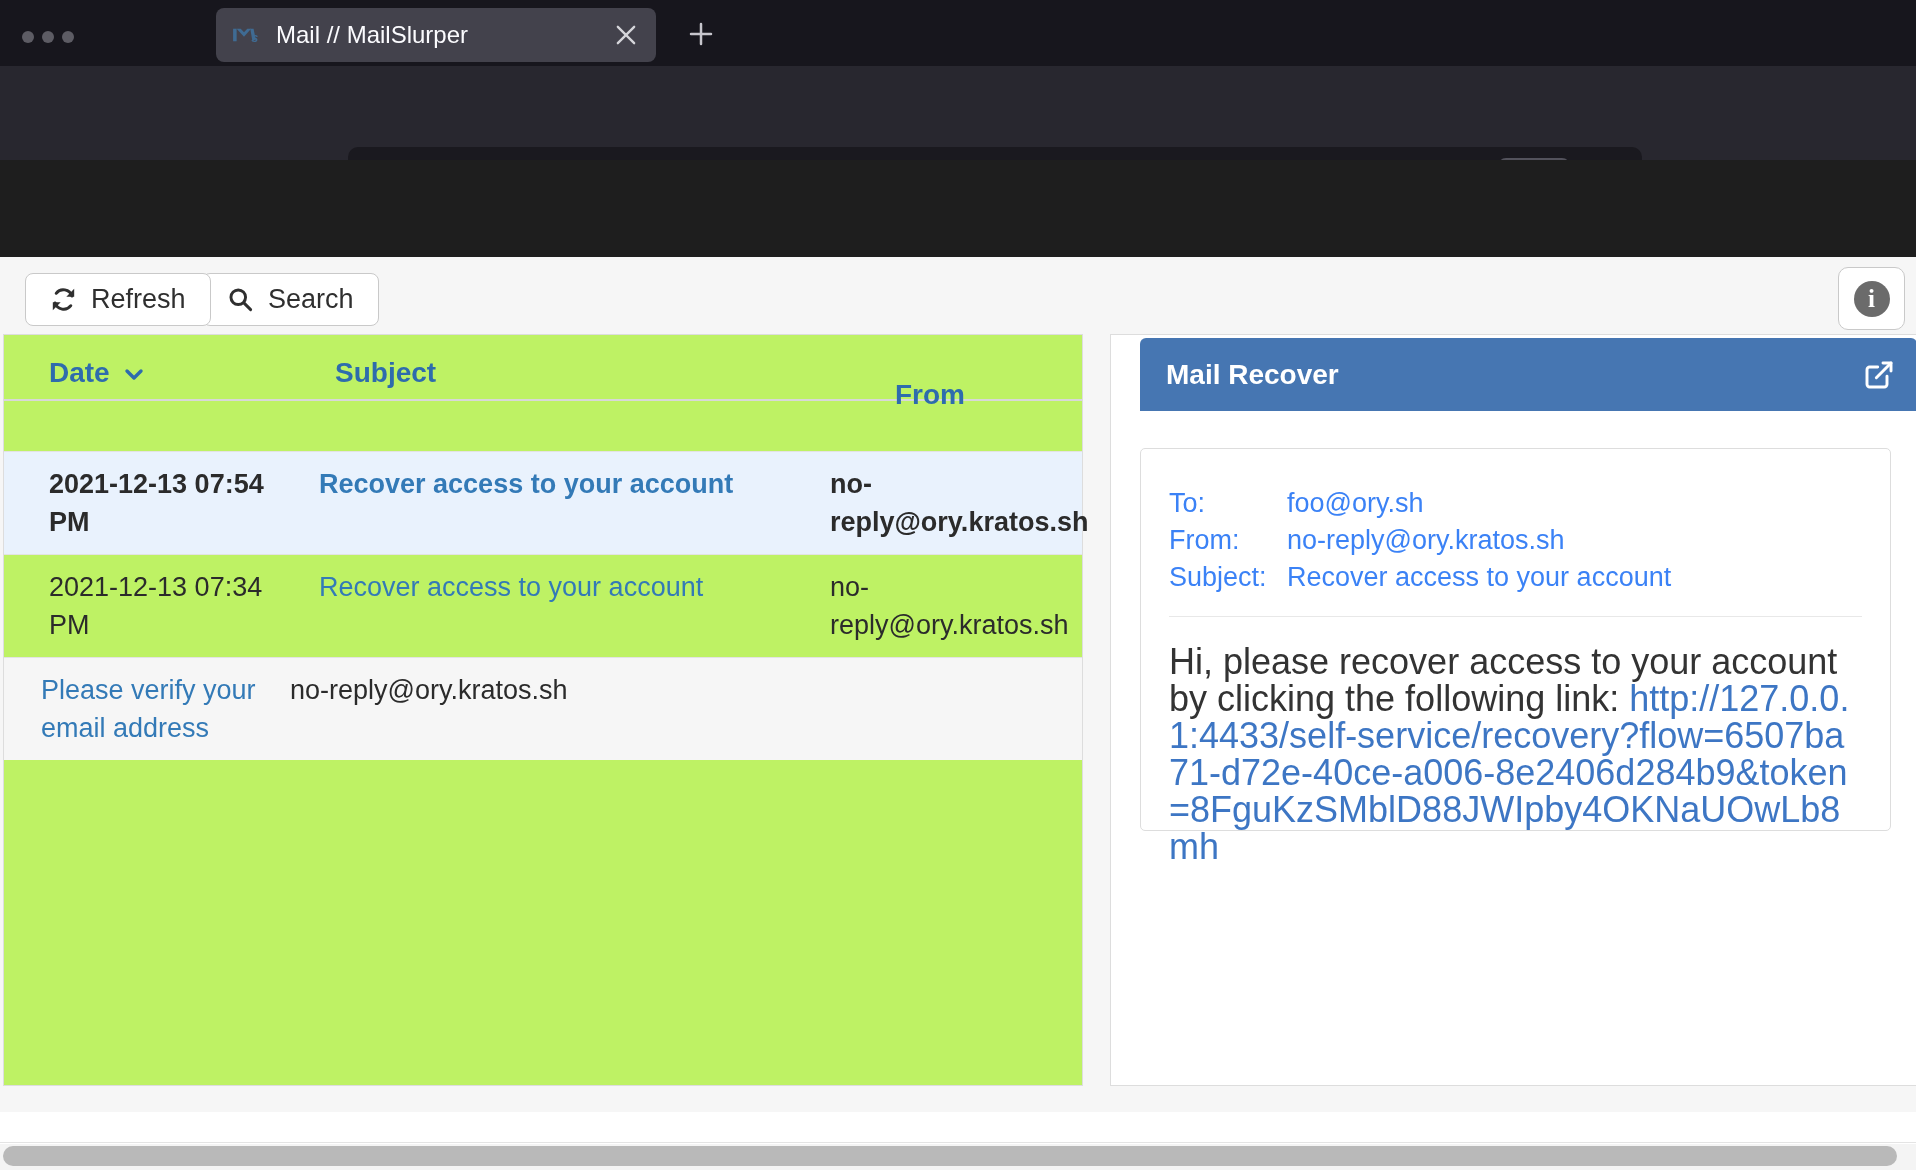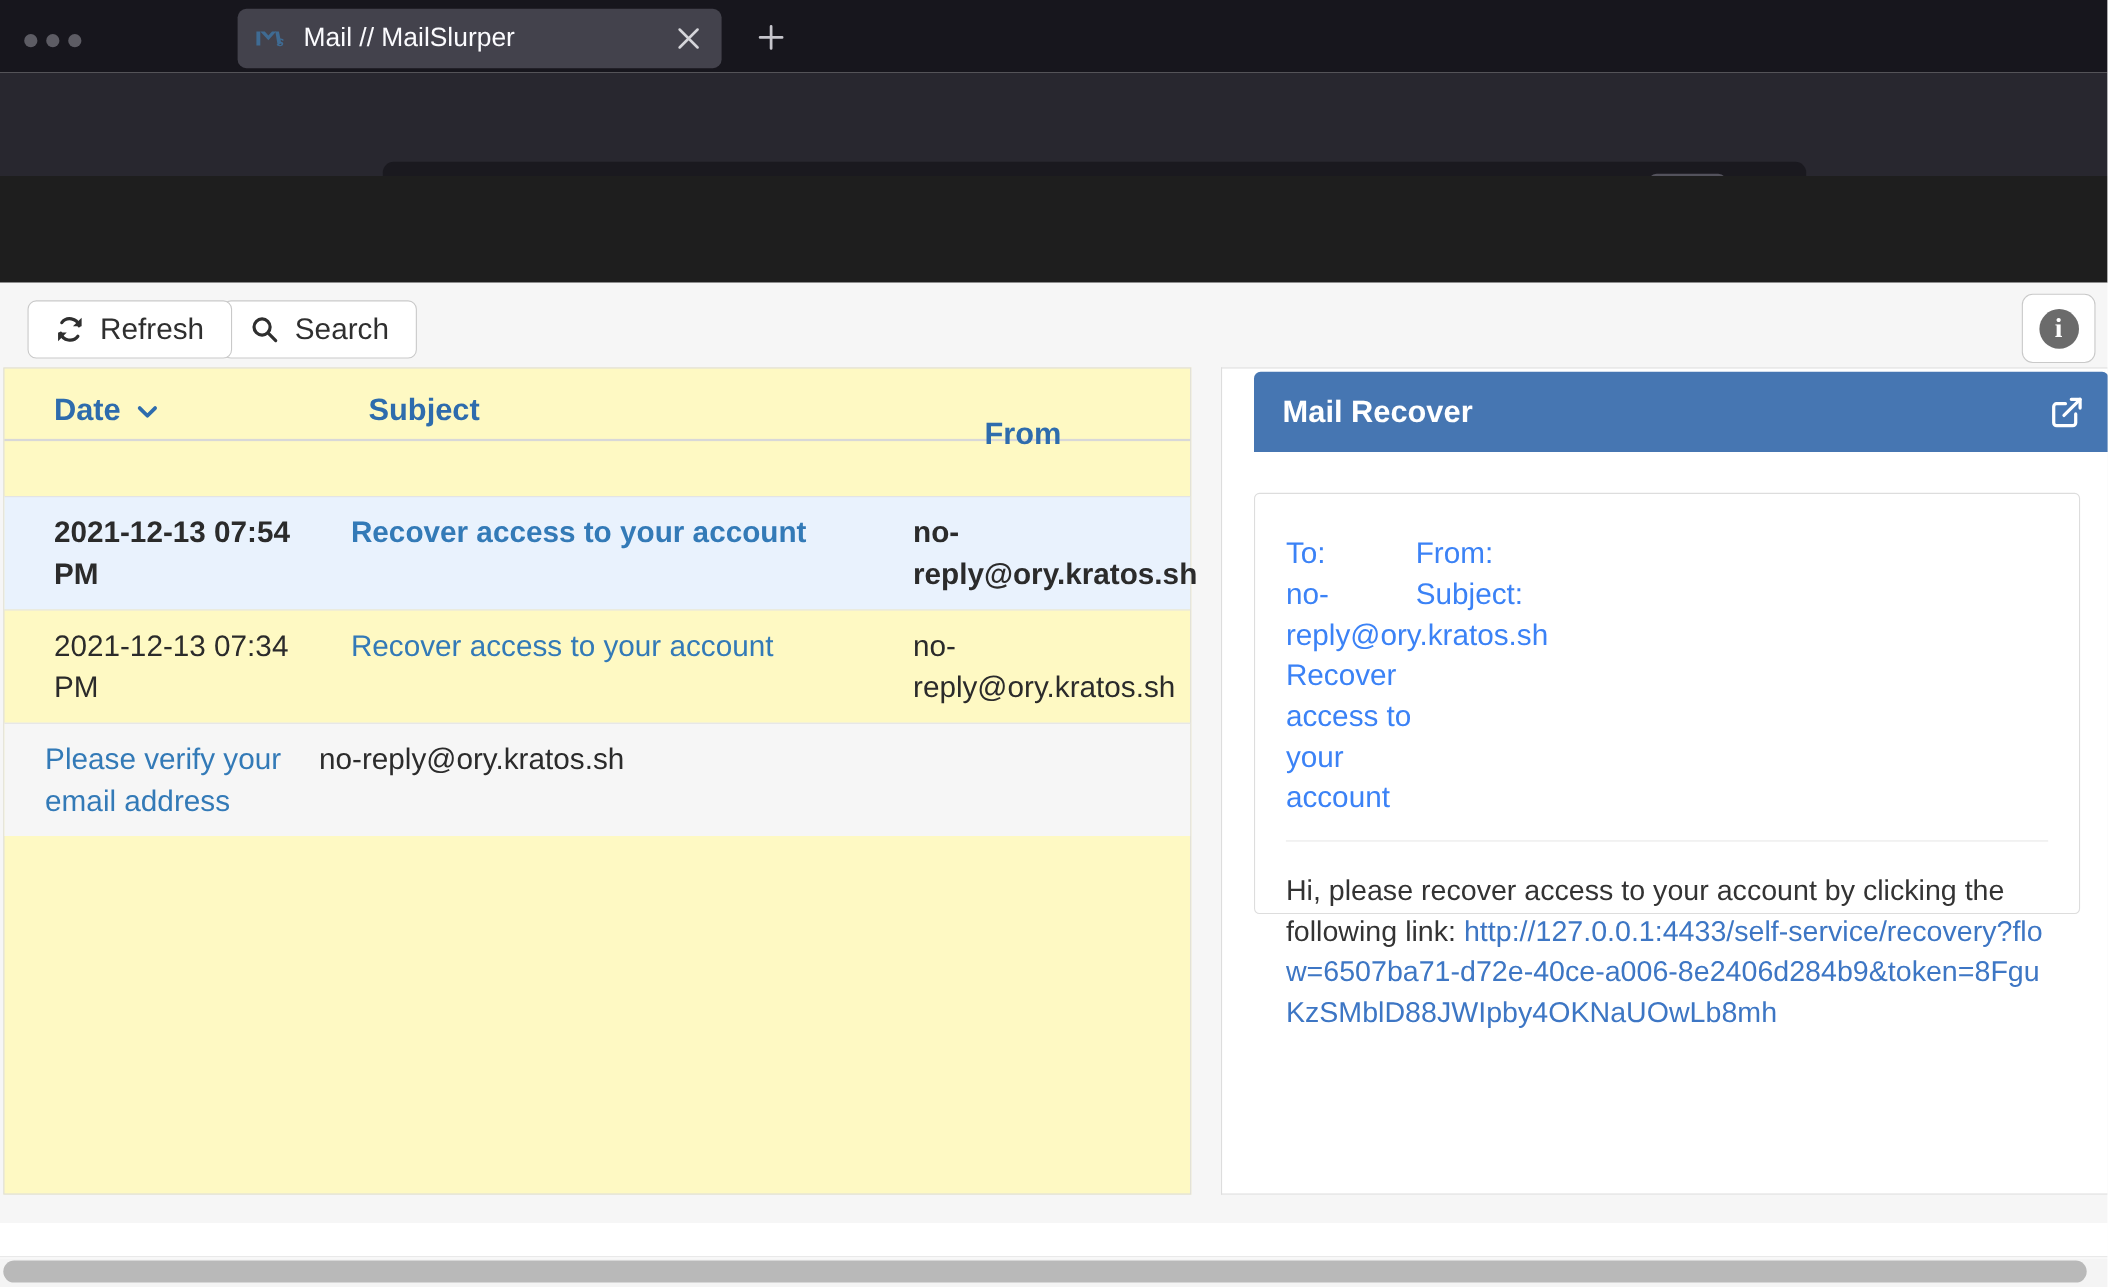--- a/index.html
+++ b/index.html
@@ -53,21 +53,21 @@
   .btn-refresh { left:25px; }
   .btn-search  { left:202px; }
   .btn-info { position:absolute; left:1838px; top:267px; width:67px; height:63px; background:#fff;
               border:1px solid #c9c9c9; border-radius:10px; display:flex; align-items:center;
               justify-content:center; cursor:pointer; }
   .info-circle { width:36px; height:36px; border-radius:50%; background:#6b6b6b; color:#fff;
                  font-size:25px; font-weight:bold; display:flex; align-items:center;
                  justify-content:center; font-family:"Liberation Serif", serif; }
 
   
-  .listpane { position:absolute; left:3px; top:334px; width:1080px; height:752px; background:#fef9c3;
+  .listpane { position:absolute; left:3px; top:334px; width:1080px; height:752px; background:#bef264;
               border:1px solid #dddddd; }
   .gridcols { display:grid; grid-template-columns:278px 540px 1fr; }
   .thead { height:66px; align-items:center; color:#2e6cad; font-weight:bold; font-size:28px;
            border-bottom:2px solid #d8d8d8; }
   .th-date { padding-left:45px; display:flex; align-items:center; gap:12px; }
   .th-date svg { width:24px; height:24px; margin-top:4px; }
   .th-subject { padding-left:53px; }
   .th-from { padding-left:73px;margin-top:44px; }
   .list-spacer { height:50px; }
   .row { font-size:27px; line-height:38px; padding:13px 0; border-top:1px solid #e3e3e3;
@@ -83,21 +83,21 @@
                 border-left:1px solid #dddddd; border-top:1px solid #dddddd; border-bottom:1px solid #dddddd; }
   .detailheader { margin:3px 0 0 29px; width:777px; height:73px; background:#4676b2;
                   border-radius:6px 6px 0 0; color:#fff; display:flex; align-items:center;
                   padding:0 22px 0 26px; font-size:28px; font-weight:bold; }
   .detailheader .title { flex:1; }
   .extlink { width:32px; height:32px; color:#fff; cursor:pointer; }
   .card { margin:37px 0 0 29px; width:751px; height:383px; border:1px solid #dddddd;
           border-radius:5px; padding:36px 28px 0 28px; background:#fff; }
   .meta { display:grid; grid-template-columns:118px 1fr; font-size:27px; line-height:37px; color:#3b82f6; }
   .card hr { border:none; border-top:1px solid #e8e8e8; margin-top:20px; }
-  .mailbody { margin-top:26px; font-size:26px; line-height:37px; color:#333; }
+  .mailbody { margin-top:26px; font-size:36px; line-height:37px; color:#333; }
   .mailbody a { color:#3d76c4; text-decoration:none; word-break:break-all; }
 
   
   .bottom-white { position:absolute; left:0; top:1112px; width:100%; height:31px; background:#fff;
                   border-bottom:1px solid #e4e4e4; }
   .hscroll { position:absolute; left:0; top:1144px; width:100%; height:26px; background:#f4f4f4; }
   .hthumb { position:absolute; left:3px; top:2px; width:1894px; height:20px; border-radius:10px;
             background:#b9b9b9; }
 </style>
 </head>
@@ -241,20 +241,21 @@
       <svg class="extlink" viewBox="0 0 24 24" fill="none" stroke="currentColor" stroke-width="2.2" stroke-linecap="round" stroke-linejoin="round">
         <path d="M18 13 V19 a2 2 0 0 1 -2 2 H5 a2 2 0 0 1 -2 -2 V8 a2 2 0 0 1 2 -2 H11"></path>
         <path d="M15 3 H21 V9"></path>
         <path d="M10 14 L21 3"></path>
       </svg>
     </div>
 
     <div class="card">
       <div class="meta">
         <div>To:</div>
+        <div>foo@ory.sh</div>
         <div>From:</div>
         <div>no-reply@ory.kratos.sh</div>
         <div>Subject:</div>
         <div>Recover access to your account</div>
       </div>
       <hr>
       <p class="mailbody"><span>Hi, please recover access to your account by clicking the following link: </span><a href="#">http://127.0.0.1:4433/self-service/recovery?flow=6507ba71-d72e-40ce-a006-8e2406d284b9&amp;token=8FguKzSMblD88JWIpby4OKNaUOwLb8mh</a></p>
     </div>
   </div>
 

